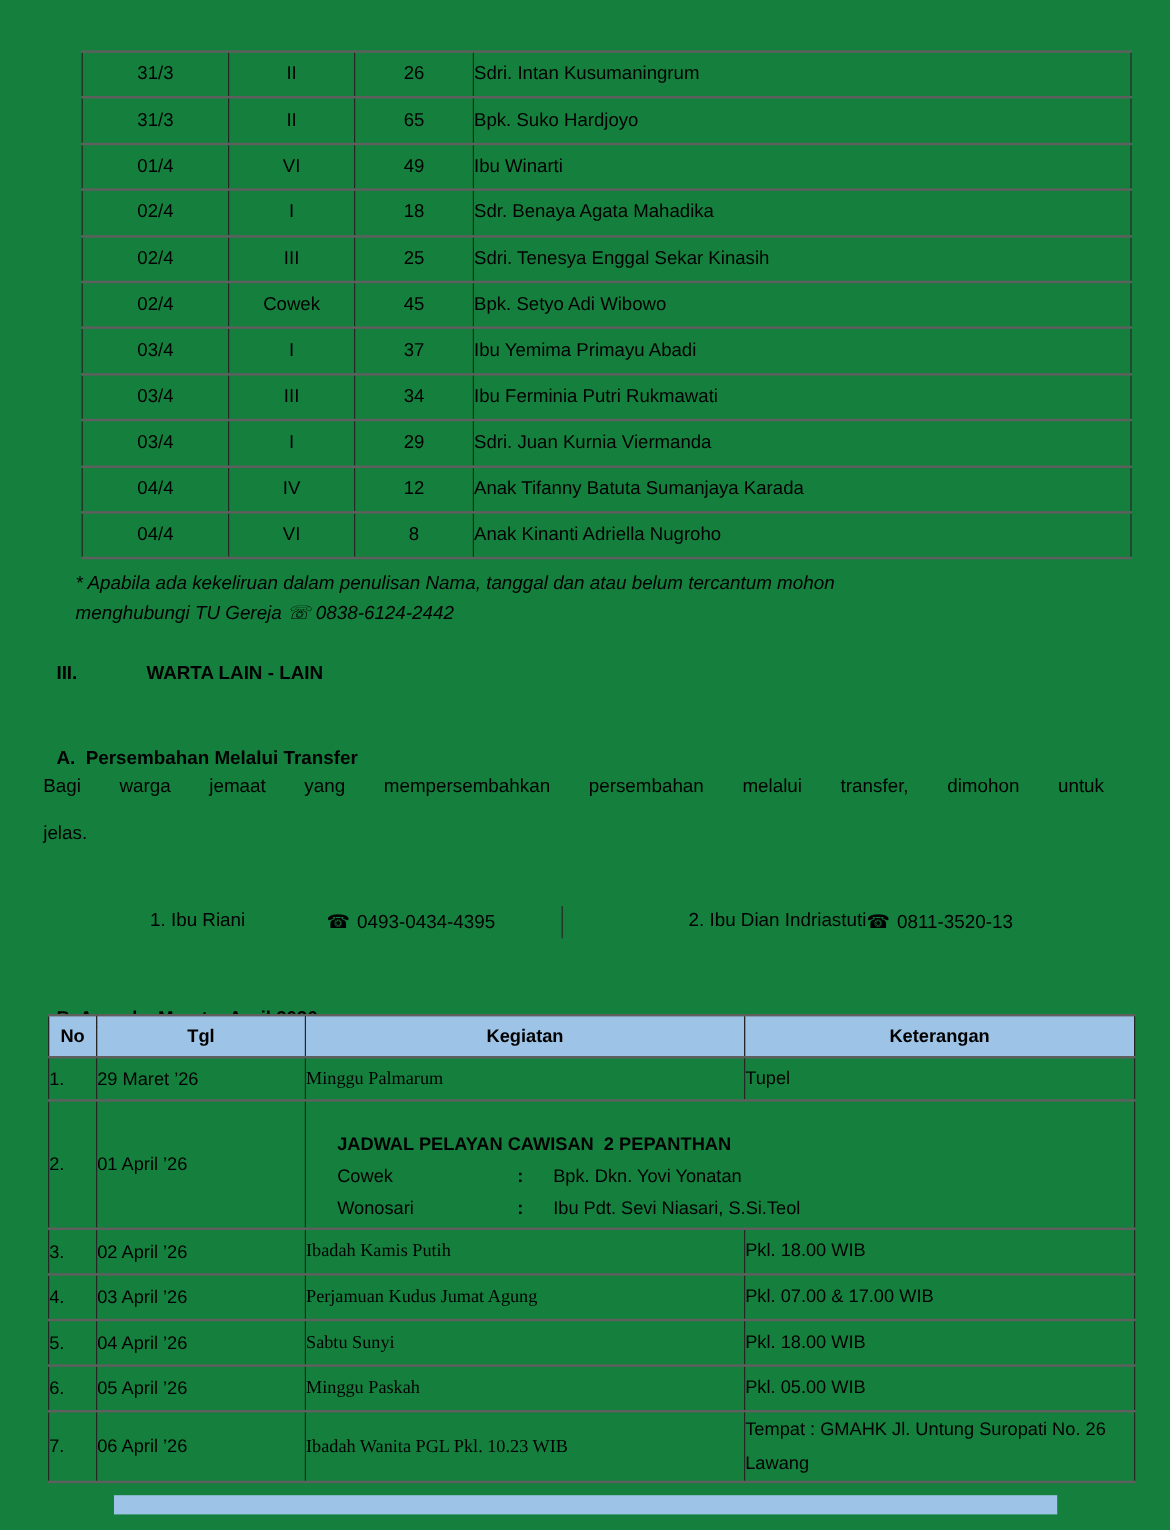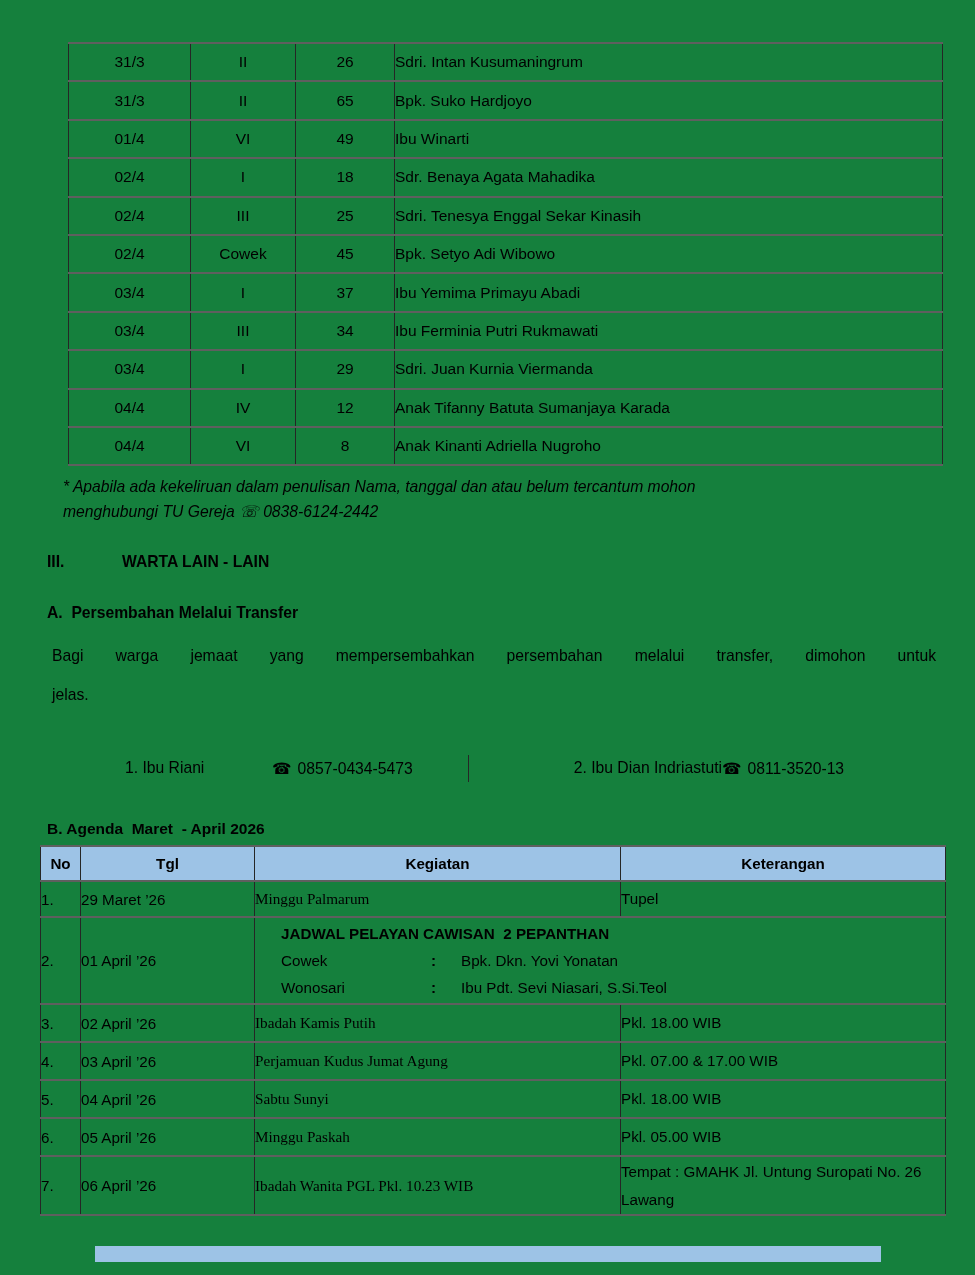--- a/index.html
+++ b/index.html
@@ -19,23 +19,23 @@
   .td-center{text-align:center;}
   .td-name{padding-left:12px;}
   
   .note{position:absolute;left:47px;top:474px;width:890px;font-style:italic;
     font-size:15.7px;line-height:25px;margin-left:16px;}
   
   .sec3{position:absolute;left:47px;top:553px;font-weight:bold;font-size:15.7px;}
   .sec3 .numeral{display:inline-block;width:75px;}
   .headA{position:absolute;left:47px;top:604px;font-weight:bold;font-size:15.7px;}
   .headB{position:absolute;left:47px;top:820px;font-weight:bold;font-size:15.5px;}
-  .prewrap{white-space:pre-wrap;}
-  
-  .para{position:absolute;left:52px;top:637px;width:884px;font-size:15.7px;}
+  .prewrap{white-space:pre-wrap;margin-top:20px;}
+  
+  .para{position:absolute;left:36px;top:637px;width:884px;font-size:15.7px;}
   .para .jline{line-height:38.6px;text-align:justify;text-align-last:justify;}
   .para .jline.last{text-align-last:left;}
   
   .contacts{position:absolute;left:125px;top:752px;height:32px;display:flex;
     align-items:center;font-size:15.7px;}
   .c-label1{width:147px;}
   .c-phone1{width:196px;}
   .c-divider{border-left:1.6px solid #262626;height:27px;margin:0 13px 0 0;}
   .c-label2{width:227px;margin-left:13px;text-align:right;}
   .phone-glyph{margin-right:6px;}
@@ -160,21 +160,21 @@
 
   <div class="headA prewrap">A.  Persembahan Melalui Transfer</div>
 
   <div class="para">
     <div class="jline">Bagi warga jemaat yang mempersembahkan persembahan melalui transfer, dimohon untuk</div>
     <div class="jline last">jelas.</div>
   </div>
 
   <div class="contacts">
     <span class="c-label1">1. Ibu Riani</span>
-    <span class="c-phone1"><span class="phone-glyph">☎</span><span>0857-0434-5473</span></span>
+    <span class="c-phone1"><span class="phone-glyph">☎</span><span>0493-0434-4395</span></span>
     <span class="c-divider"></span>
     <span class="c-label2">2. Ibu Dian Indriastuti</span>
     <span><span class="phone-glyph">☎</span><span>0811-3520-13</span></span>
   </div>
 
   <div class="headB prewrap">B. Agenda  Maret  - April 2026</div>
 
   <table class="agenda">
     <colgroup>
         <col style="width:40px">

